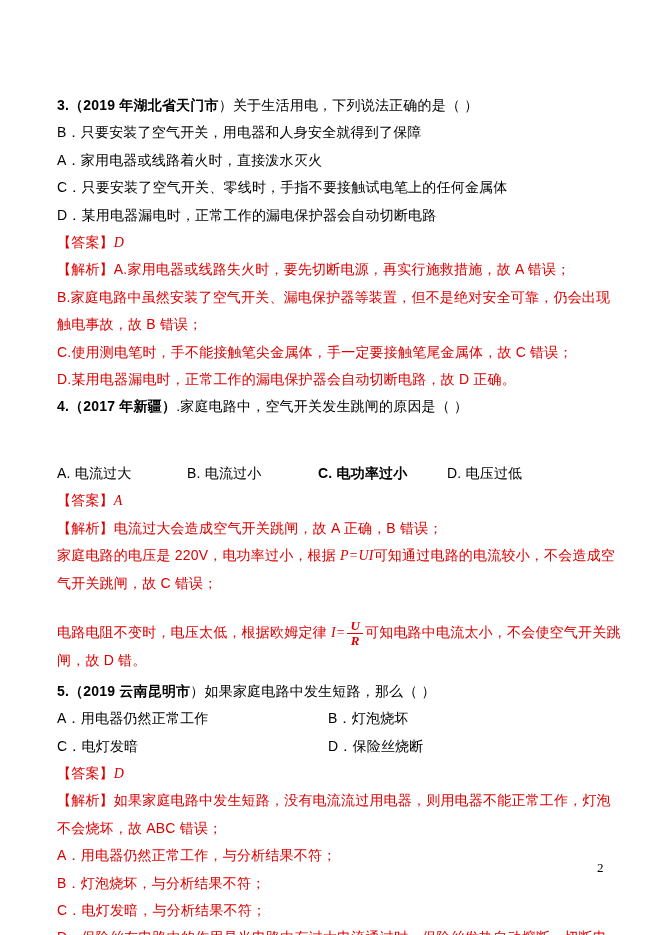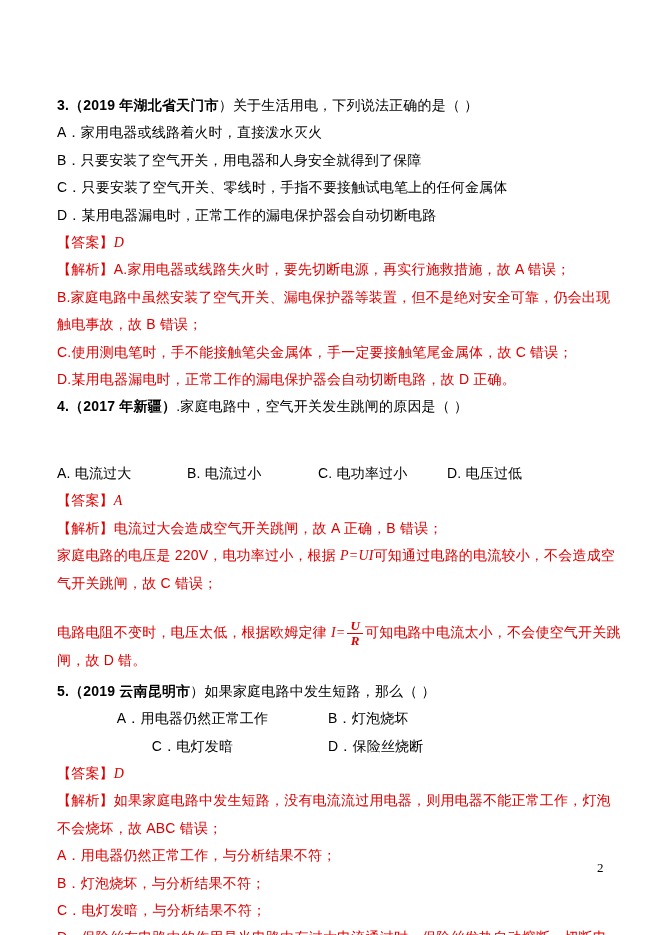--- a/index.html
+++ b/index.html
@@ -23,23 +23,23 @@
     line-height: 27.4px;
     color: #000000;
     letter-spacing: 0.2px;
   }
   .red { color: var(--answer-red, #dd0000); }
   .bold { font-weight: bold; }
   
   .optrow4 span { display: inline-block; }
   .optrow4 .c1 { width: 130px; margin-top: 39px; }
   .optrow4 .c2 { width: 131px; }
-  .optrow4 .c3 { width: 129px; }
+  .optrow4 .c3 { width: 129px; font-weight: bold; }
   
-  .optrow5 .colA { display: inline-block; width: 271px; text-align: center; }
+  .optrow5 .colA { display: inline-block; width: 271px; }
   
   .fml {
     font-family: "Liberation Serif", serif;
     font-style: italic;
   }
   .frac {
     display: inline-block;
     vertical-align: middle;
     text-align: center;
     line-height: 1.05;
@@ -61,22 +61,22 @@
     color: #000000;
   }
 </style>
 </head>
 <body>
 
 <div id="page">
   <div id="content">
 
     <p class="para"><span class="bold">3.（2019 年湖北省天门市</span><span>）关于生活用电，下列说法正确的是（      ）</span></p>
+    <p class="para">B．只要安装了空气开关，用电器和人身安全就得到了保障</p>
     <p class="para">A．家用电器或线路着火时，直接泼水灭火</p>
-    <p class="para">B．只要安装了空气开关，用电器和人身安全就得到了保障</p>
     <p class="para">C．只要安装了空气开关、零线时，手指不要接触试电笔上的任何金属体</p>
     <p class="para">D．某用电器漏电时，正常工作的漏电保护器会自动切断电路</p>
     <p class="para red"><span>【答案】</span><span class="fml">D</span></p>
     <p class="para red"><span>【解析】</span><span>A.家用电器或线路失火时，要先切断电源，再实行施救措施，故 A 错误；</span></p>
     <p class="para red">B.家庭电路中虽然安装了空气开关、漏电保护器等装置，但不是绝对安全可靠，仍会出现触电事故，故 B 错误；</p>
     <p class="para red">C.使用测电笔时，手不能接触笔尖金属体，手一定要接触笔尾金属体，故 C 错误；</p>
     <p class="para red">D.某用电器漏电时，正常工作的漏电保护器会自动切断电路，故 D 正确。</p>
 
     <p class="para"><span class="bold">4.（2017 年新疆）</span><span>.家庭电路中，空气开关发生跳闸的原因是（      ）</span></p>
     <p class="para optrow4"><span class="c1">A. 电流过大</span><span class="c2">B. 电流过小</span><span class="c3">C. 电功率过小</span><span>D. 电压过低</span></p>

